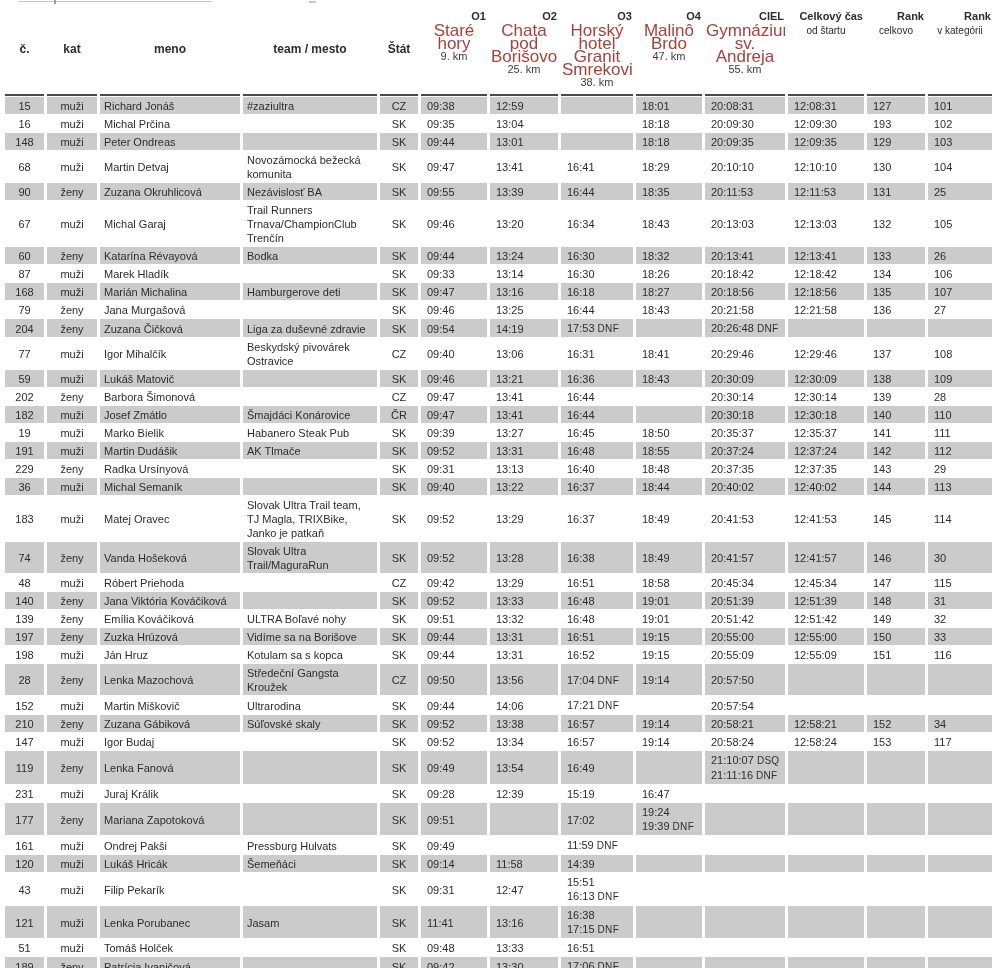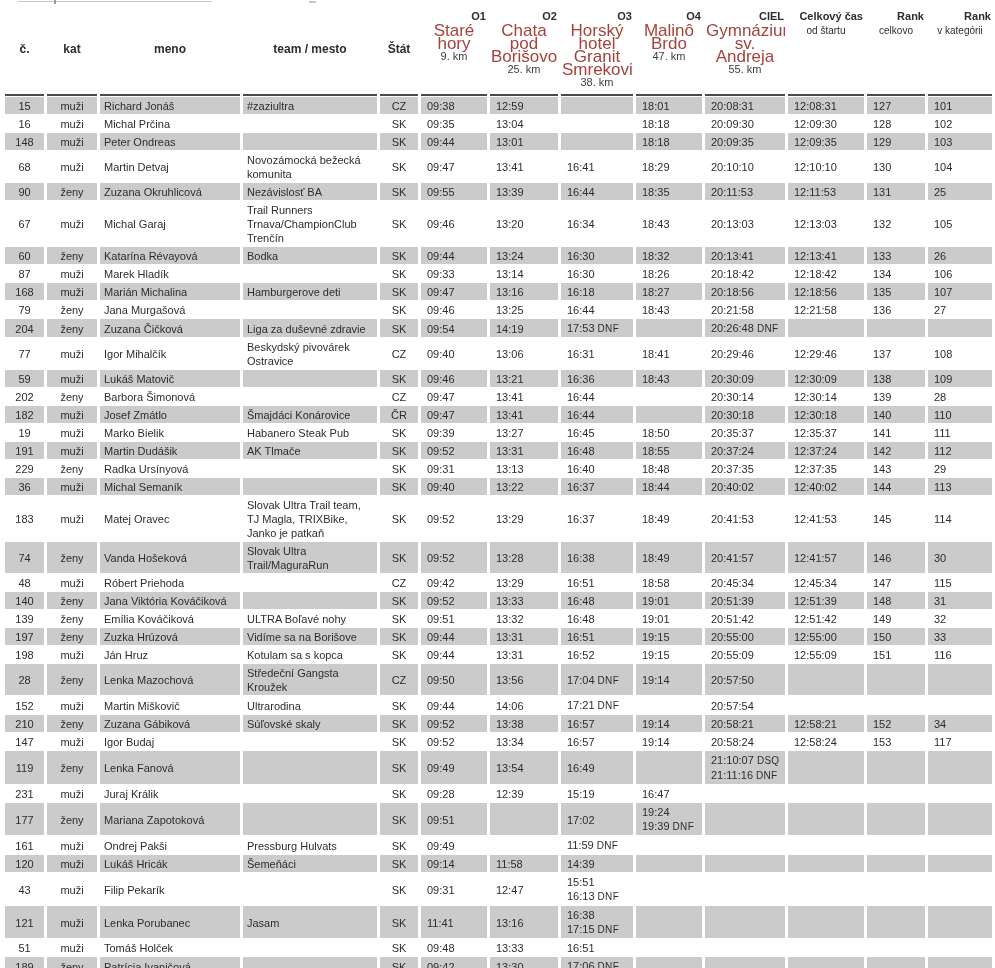--- a/index.html
+++ b/index.html
@@ -188,21 +188,21 @@
         <td class="al-time">
           <div class="line">18:18</div>
         </td>
         <td class="al-time">
           <div class="line">20:09:30</div>
         </td>
         <td class="al-time">
           <div class="line">12:09:30</div>
         </td>
         <td class="al-time">
-          <div class="line">128</div>
+          <div class="line">193</div>
         </td>
         <td class="al-time">
           <div class="line">102</div>
         </td>
       </tr>
       <tr>
         <td class="al-center">
           <div class="line">148</div>
         </td>
         <td class="al-center">

